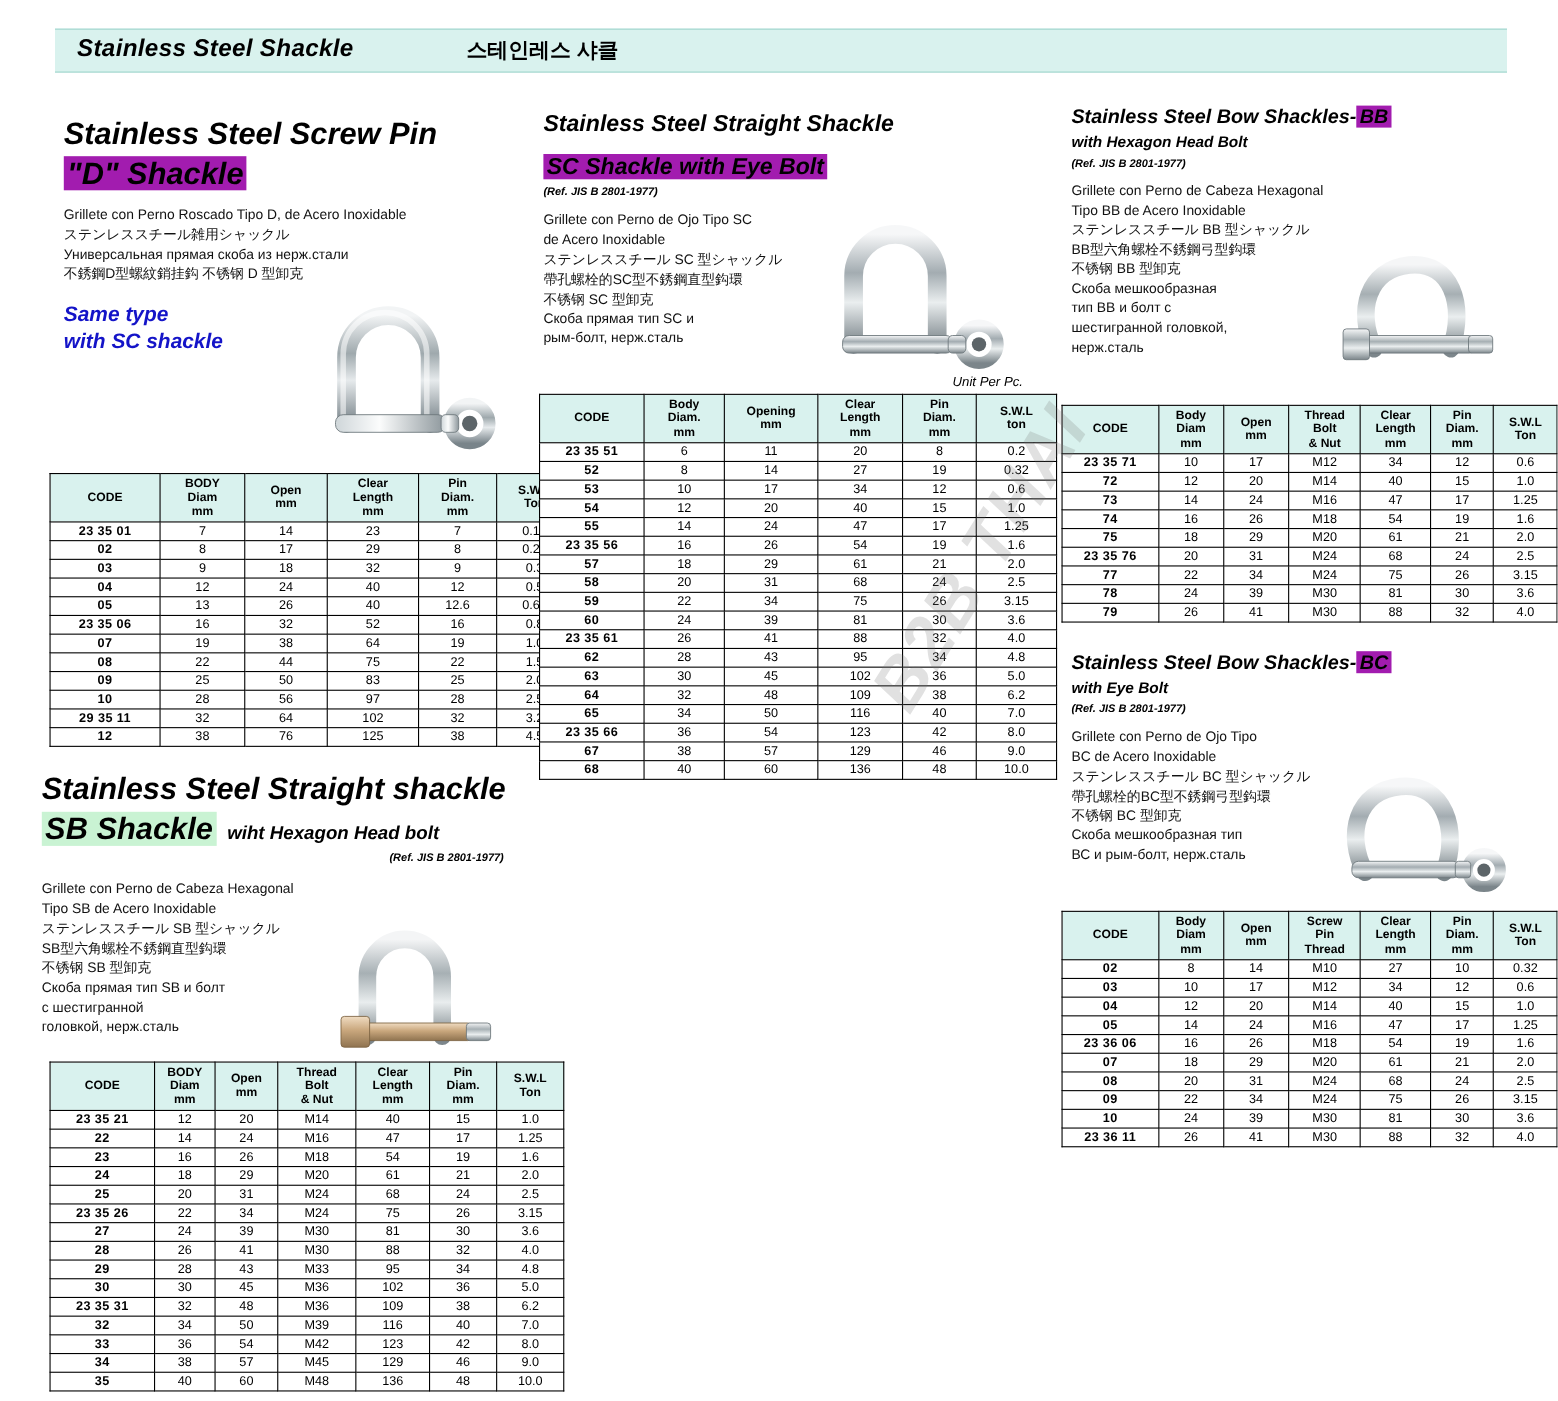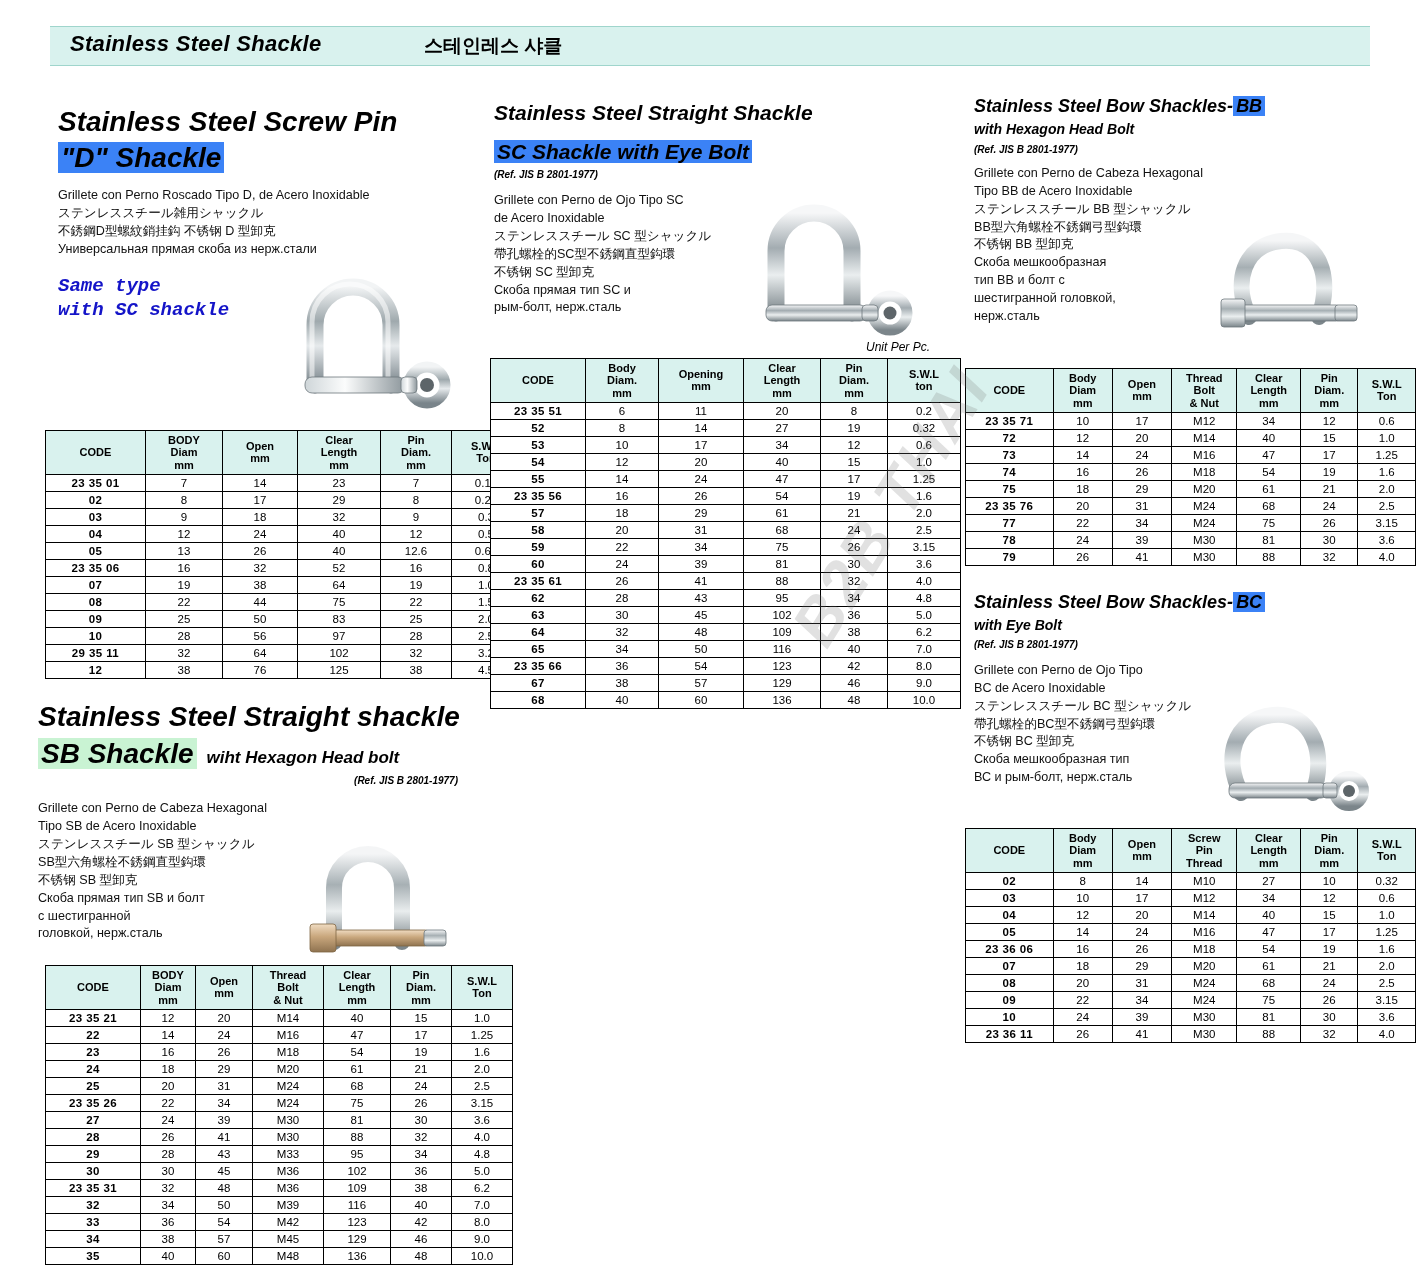--- a/index.html
+++ b/index.html
@@ -58,21 +58,21 @@
     font-size: 28px;
     font-weight: bold;
     font-style: italic;
     line-height: 1.22;
     margin: 0;
   }
   .sec-title.small {
     font-size: 18px;
   }
   .hl-green {
-    background: #3b82f6;
+    background: #a21caf;
     padding: 0 3px;
   }
   .hl-green2 {
     background: #c9f3d3;
     padding: 0 3px;
   }
   .sub-ref {
     font-size: 10px;
     font-style: italic;
     font-weight: bold;
@@ -163,24 +163,24 @@
   <div class="header-title-kr">스테인레스 샤클</div>
 
   <div class="col" style="left:58px; top:105px; width:420px;">
     <div class="sec-title">Stainless Steel Screw Pin</div>
     <div class="sec-title" style="margin-top:2px;">
       <span class="hl-green">"D" Shackle</span>
     </div>
     <div class="desc" style="margin-top:12px;">
       <div>Grillete con Perno Roscado Tipo D, de Acero Inoxidable</div>
       <div>ステンレススチール雑用シャックル</div>
+      <div>Универсальная прямая скоба из нерж.стали</div>
       <div>不銹鋼D型螺紋銷挂鈎    不锈钢 D 型卸克</div>
-      <div>Универсальная прямая скоба из нерж.стали</div>
-    </div>
-    <div class="blue-note" style="margin-top:16px;font-family:Liberation Mono, monospace;">
+    </div>
+    <div class="blue-note" style="margin-top:16px;">
       <div>Same type</div>
       <div>with SC shackle</div>
     </div>
   </div>
 
   <div class="img-box" style="left:275px; top:265px;">
     <svg width="190" height="150" viewBox="0 0 190 150">
       <defs>
         <linearGradient id="steel1" x1="0" y1="0" x2="0" y2="1">
           <stop offset="0%" stop-color="#f2f4f5"></stop>

